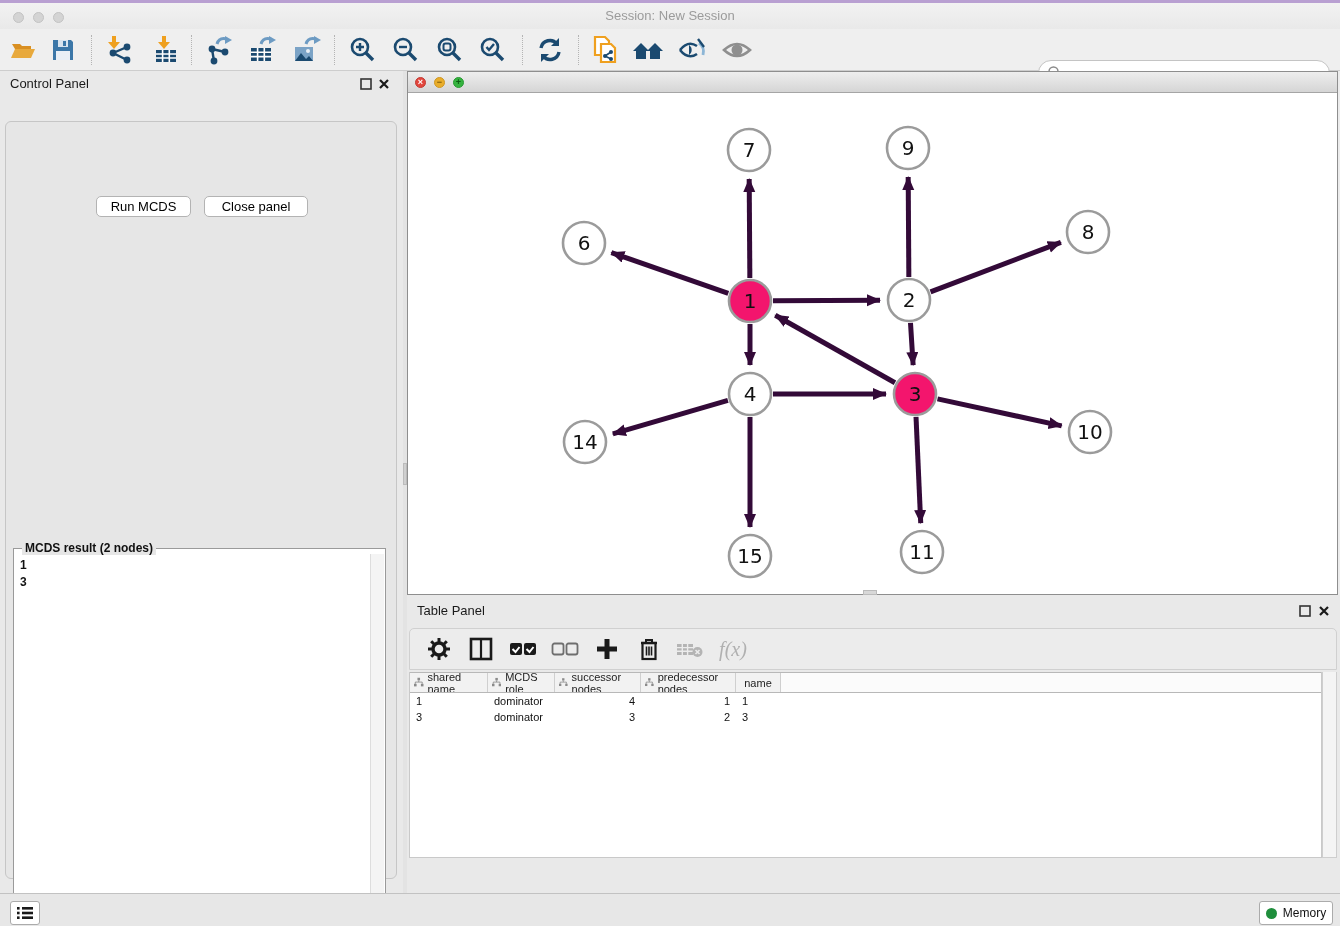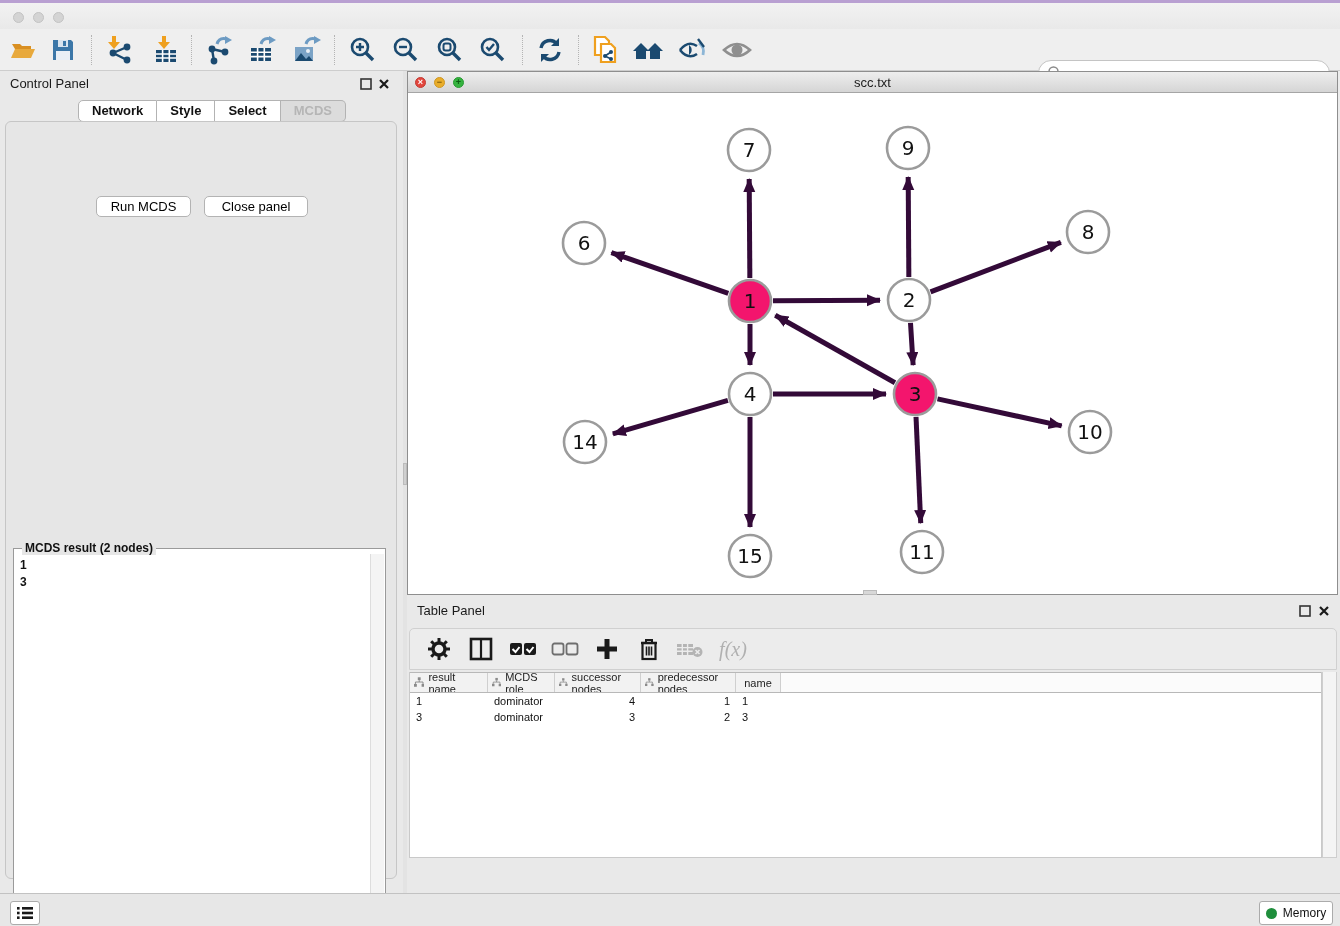--- a/index.html
+++ b/index.html
@@ -76,20 +76,21 @@
 </style>
 </head>
 <body>
 
 <div class="window">
 
   <div class="titlebar">
     <div class="tl-btn" style="left:13px"></div>
     <div class="tl-btn" style="left:33px"></div>
     <div class="tl-btn" style="left:53px"></div>
+    <div class="win-title">Session: New Session</div>
   </div>
 
   <div class="toolbar">
     <div class="tbtn" style="left:6px">
       <svg width="28" height="28" viewBox="0 0 28 28">
           <path d="M3 8h8l2 2h9v3H6z" fill="#d98f22"></path>
           <path d="M2 22l4-9h20l-4 9z" fill="#e8a93c"></path>
         </svg>
       </div>
     <div class="tbtn" style="left:46px">
@@ -238,26 +239,20 @@
     <div class="panel-title">Control Panel</div>
     <div class="panel-ctl" style="left:359px">
       <svg width="14" height="14" viewBox="0 0 14 14">
           <rect x="2" y="2" width="10" height="10" fill="none" stroke="#333" stroke-width="1.6"></rect>
         </svg>
       </div>
     <div class="panel-ctl" style="left:377px">
       <svg width="14" height="14" viewBox="0 0 14 14">
           <path d="M3 3l8 8M11 3l-8 8" stroke="#1a1a1a" stroke-width="2.2"></path>
         </svg>
-      </div>
-    <div class="ctabs" id="control-tabs">
-        <div class="ctab">Network</div>
-        <div class="ctab">Style</div>
-        <div class="ctab">Select</div>
-        <div class="ctab active">MCDS</div>
       </div>
     <div class="cp-box">
       <div class="cp-btn" style="left:90px;width:95px">Run MCDS</div>
       <div class="cp-btn" style="left:198px;width:104px">Close panel</div>
       <div class="fieldset">
         <span class="legend">MCDS result (2 nodes)</span>
         <div class="result-list" id="result-list">
             <div>1</div>
             <div>3</div>
           </div>
@@ -268,21 +263,20 @@
 
   <div class="vsplit">
       <div class="grip"></div>
     </div>
 
   <div class="netwin">
     <div class="net-titlebar">
       <div class="mac-dot" style="left:7px;background:#e2463d;border:1px solid #c33b33;color:#fff">×</div>
       <div class="mac-dot" style="left:26px;background:#e9ad2a;border:1px solid #cf9722;color:#7a5a0a">−</div>
       <div class="mac-dot" style="left:45px;background:#35b33f;border:1px solid #2a9a34;color:#0c5b14">+</div>
-      <div class="net-title">scc.txt</div>
     </div>
     <div class="net-canvas">
       <svg id="graph-svg" width="929" height="501" viewBox="0 0 929 501">
           <defs>
             <marker id="arrow" markerUnits="userSpaceOnUse" markerWidth="16" markerHeight="14" refX="13" refY="6" orient="auto">
               <path d="M0 0L14 6L0 12z" fill="#330a38"></path>
             </marker>
           </defs>
           <line x1="341.84768545925334" y1="185.0005043472541" x2="341.1920487687675" y2="85.99936408389699" stroke="#330a38" stroke-width="5" marker-end="url(#arrow)"></line>
           <line x1="320.28718253123094" y1="200.4135938964542" x2="203.37703072149142" y2="159.56546856534038" stroke="#330a38" stroke-width="5" marker-end="url(#arrow)"></line>
@@ -427,21 +421,21 @@
       <div class="thead" id="table-head">
           <div class="th" style="width: 78px;">
             <svg width="11" height="11" viewBox="0 0 11 11">
               <g fill="#8a8a8a">
                 <rect x="4" y="0" width="3" height="3"></rect>
                 <rect x="0" y="7" width="3" height="3"></rect>
                 <rect x="8" y="7" width="3" height="3"></rect>
               </g>
               <path d="M5.5 3v2M1.5 7V5h8v2" fill="none" stroke="#8a8a8a" stroke-width="1"></path>
             </svg>
-            <span>result name</span>
+            <span>shared name</span>
           </div>
           <div class="th" style="width: 67px;">
             <svg width="11" height="11" viewBox="0 0 11 11">
               <g fill="#8a8a8a">
                 <rect x="4" y="0" width="3" height="3"></rect>
                 <rect x="0" y="7" width="3" height="3"></rect>
                 <rect x="8" y="7" width="3" height="3"></rect>
               </g>
               <path d="M5.5 3v2M1.5 7V5h8v2" fill="none" stroke="#8a8a8a" stroke-width="1"></path>
             </svg>

